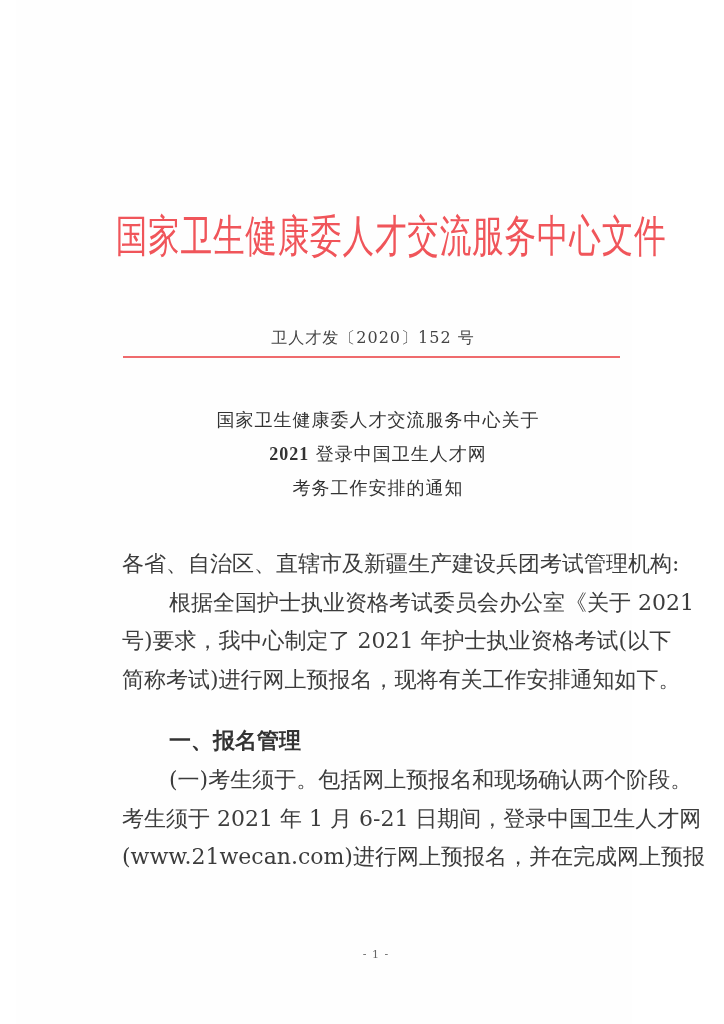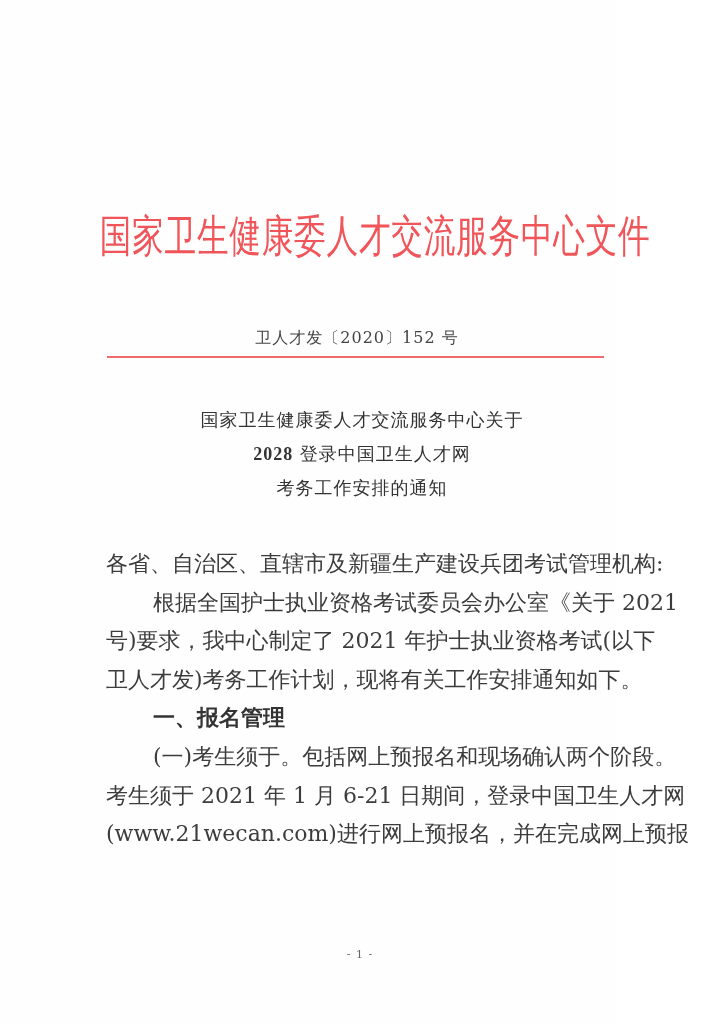--- a/index.html
+++ b/index.html
@@ -10,21 +10,21 @@
     body {
       width: 724px;
       height: 1024px;
       position: relative;
       overflow: hidden;
       font-family: "DejaVu Serif", "Liberation Serif", serif;
       color: #3a3a3a;
     }
     .page {
       position: absolute;
-      left: 0; top: 0;
+      left: 16px; top: 0;
       width: 616px;
       height: 1024px;
       background: #fefefe;
     }
     .red-header {
       position: absolute;
       left: 0;
       width: 724px;
       top: 203px;
       text-align: center;
@@ -86,20 +86,21 @@
       text-align-last: justify;
       height: 38.6px;
     }
     .body-text .ln.last { text-align-last: left; }
     .body-text .ln.indent { padding-left: 47px; }
     .body-text .ln.heading {
       font-family: "DejaVu Sans", "Liberation Sans", sans-serif;
       font-weight: bold;
       text-align-last: left;
       color: #333;
+      margin-top: 23px;
     }
     .page-number {
       position: absolute;
       left: 0;
       width: 720px;
       top: 948px;
       text-align: center;
       font-size: 11px;
       color: #666;
       letter-spacing: 1px;
@@ -111,29 +112,29 @@
 <div class="page">
 
   <div class="red-header">国家卫生健康委人才交流服务中心文件</div>
 
   <div class="doc-number">卫人才发〔2020〕152 号</div>
 
   <div class="red-rule"></div>
 
   <div class="notice-title">
     <span class="line">国家卫生健康委人才交流服务中心关于</span>
-    <span class="line"><span class="bold-num">2028</span> <span>登录中国卫生人才网</span></span>
+    <span class="line"><span class="bold-num">2021</span> <span>登录中国卫生人才网</span></span>
     <span class="line">考务工作安排的通知</span>
   </div>
 
   <div class="body-text">
     <span class="ln last">各省、自治区、直辖市及新疆生产建设兵团考试管理机构:</span>
     <span class="ln indent">根据全国护士执业资格考试委员会办公室《关于 2021</span>
     <span class="ln">号)要求，我中心制定了 2021 年护士执业资格考试(以下</span>
-    <span class="ln last">卫人才发)考务工作计划，现将有关工作安排通知如下。</span>
+    <span class="ln last">简称考试)进行网上预报名，现将有关工作安排通知如下。</span>
     <span class="ln heading indent">一、报名管理</span>
     <span class="ln indent">(一)考生须于。包括网上预报名和现场确认两个阶段。</span>
     <span class="ln">考生须于 2021 年 1 月 6-21 日期间，登录中国卫生人才网</span>
     <span class="ln">(www.21wecan.com)进行网上预报名，并在完成网上预报</span>
   </div>
 
   <div class="page-number">- 1 -</div>
 
 </div>
 

